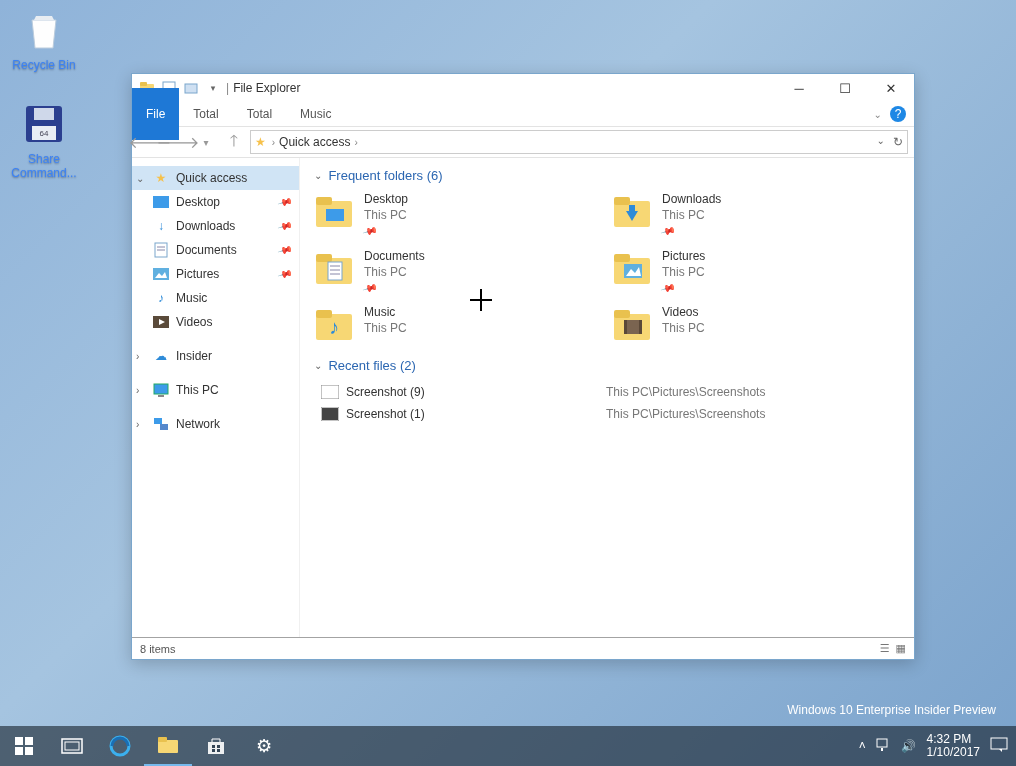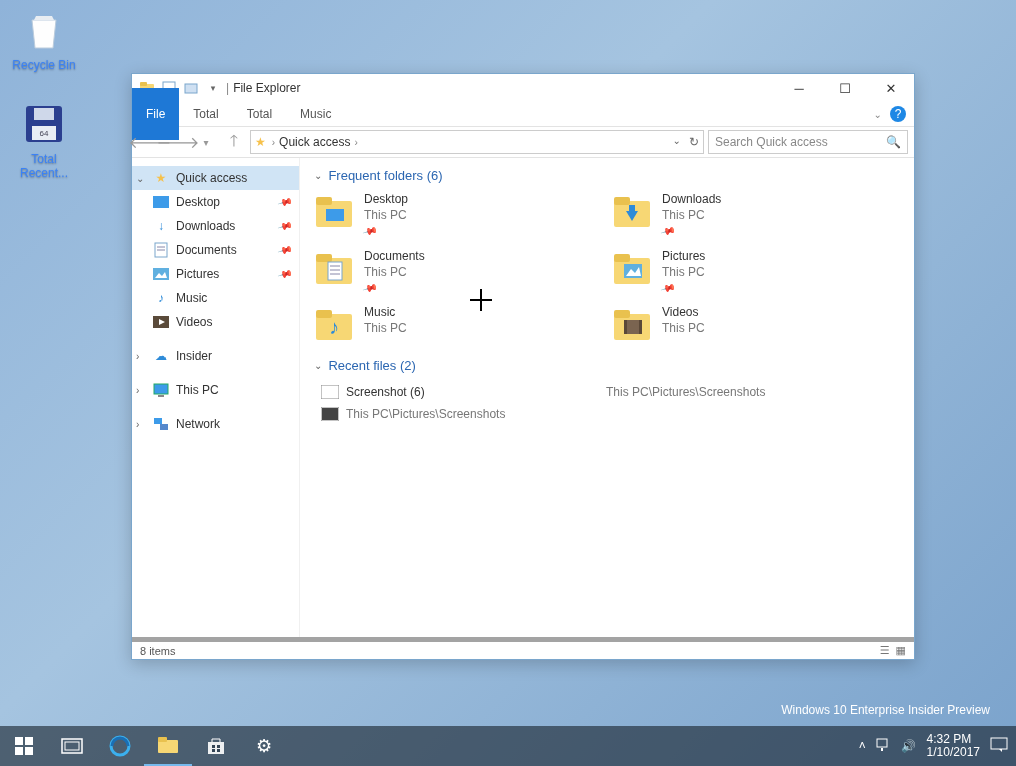--- a/index.html
+++ b/index.html
@@ -1,18 +1,18 @@
 <!DOCTYPE html>
 <html><head>
 <meta charset="utf-8">
 <style>
   * { box-sizing: border-box; margin: 0; padding: 0; font-family: "Segoe UI", Arial, sans-serif; }
   body { width: 1016px; height: 766px; background: linear-gradient(135deg, #8fb3d9 0%, #a5c4e0 40%, #7ba3cc 100%); position: relative; overflow: hidden; }
   .desktop { position: absolute; inset: 0; }
-  .watermark-text-lg { position:absolute; right:26px; bottom:48px; color:#fff; font-size:12px; text-align:right; line-height:1.35;}
+  .watermark-text-lg { position:absolute; right:20px; bottom:48px; color:#fff; font-size:12px; text-align:right; line-height:1.35;}
   
   .dicon { position:absolute; width:76px; text-align:center; color:#3b82f6; font-size:12px; }
   .dicon .glyph { width:48px; height:48px; margin:0 auto 4px; display:flex; align-items:center;justify-content:center;text-decoration:underline; }
   .dicon .lbl { text-shadow:0 1px 2px rgba(0,0,0,0.4); }
   
   .explorer { position:absolute; left:131px; top:73px; width:784px; height:587px; background:#fff; border:1px solid #7aa6cc; box-shadow:0 4px 16px rgba(0,0,0,0.2);}
   .titlebar { height:28px; display:flex; align-items:center; padding-left:6px; font-size:12px; color:#333;}
   .titlebar .sep { margin:0 4px; color:#888;}
   .qat { display:flex; align-items:center; gap:4px;}
   .qat-icon { width:18px; height:18px; display:flex; align-items:center; justify-content:center;}
@@ -43,21 +43,21 @@
   .folders { display:grid; grid-template-columns: repeat(2, 1fr); column-gap:10px; row-gap:8px; margin-bottom:14px;}
   .fitem { display:flex; gap:10px;}
   .fitem .ficon { width:40px;height:40px;display:flex;align-items:center;justify-content:center;}
   .fitem .ftxt { font-size:12px; color:#333; line-height:1.35;}
   .fitem .ftxt .sub { color:#777;}
   .fitem .ftxt .pin { color:#aaa; font-size:10px; transform:rotate(30deg); display:inline-block;}
   .recent-row { display:flex; align-items:center; font-size:12px; color:#333; padding:4px 0;}
   .recent-row .ricon { width:32px; display:flex; justify-content:center;}
   .recent-row .rname { width:260px;}
   .recent-row .rloc { color:#777;}
-  .status { height:22px; border-top:5px solid #a3a3a3; display:flex; align-items:center; padding:0 8px; font-size:11px; color:#555; justify-content:space-between;}
+  .status { height:22px; border-top:1px solid #a3a3a3; display:flex; align-items:center; padding:0 8px; font-size:11px; color:#555; justify-content:space-between;}
   .status .view-ico { display:flex; gap:6px; color:#777;}
   
   .taskbar { position:absolute; left:0; right:0; bottom:0; height:40px; background:rgba(20,30,40,0.6); display:flex; align-items:center; color:#fff;}
   .tb-btn { width:48px; height:40px; display:flex; align-items:center; justify-content:center;}
   .cortana { width:290px; height:32px; background:rgba(255,255,255,0.12); display:flex; align-items:center; padding:0 10px; margin:0 2px; color:#cfd8e2; font-size:13px; gap:10px;}
   .cortana .circle{width:18px;height:18px;border:2px solid #cfd8e2;border-radius:50%;}
   .tray { margin-left:auto; display:flex; align-items:center; gap:10px; padding-right:8px; font-size:12px;}
   .tray .clock { line-height:1.1;}
   .folder-svg{fill:#f7d774;}
   .cursor-cross { position:absolute; pointer-events:none;}
@@ -79,21 +79,21 @@
   </div>
   <div class="dicon" style="left:6px;top:100px">
     <div class="glyph">
       <svg width="44" height="44" viewBox="0 0 44 44">
           <rect x="4" y="4" width="36" height="36" rx="3" fill="#2b3f8f"></rect>
           <rect x="12" y="6" width="20" height="12" fill="#cfd8ea"></rect>
           <rect x="10" y="24" width="24" height="14" fill="#e9edf4"></rect>
           <text x="22" y="34" font-size="8" text-anchor="middle" fill="#445">64</text>
         </svg>
     </div>
-    <div class="lbl">Total Recent...</div>
+    <div class="lbl">Share Command...</div>
   </div>
 
   <div class="watermark-text-lg">
     <span>Windows 10 Enterprise Insider Preview</span><br>
   </div>
 
   <div class="explorer">
     <div class="titlebar">
       <div class="qat">
         <span class="qat-icon">
@@ -140,24 +140,20 @@
       <div class="crumb-box">
         <span style="color:#f6c14b;margin-right:2px">★</span>
         <span class="chev">›</span>
         <span>Quick access</span>
         <span class="chev">›</span>
         <div class="crumb-ctrls">
           <span style="font-size:10px">⌄</span>
           <span style="margin-left:6px">↻</span>
         </div>
       </div>
-      <div class="searchbox">
-        <span>Search Quick access</span>
-        <span style="color:#aaa">🔍</span>
-      </div>
     </div>
     <div class="body">
       <div class="nav">
         <div class="nav-item selected">
           <span class="chev">⌄</span>
           <span class="ni-icon" style="color:#f6c14b">★</span>
           <span>Quick access</span>
         </div>
         <div class="nav-item">
           <span class="ni-icon">
@@ -328,30 +324,31 @@
           <span class="arrow">⌄</span>
           <span>Recent files (2)</span>
         </div>
         <div>
           <div class="recent-row">
             <span class="ricon">
                 <svg width="18" height="14">
                   <rect width="18" height="14" fill="#fff" stroke="#888"></rect>
                 </svg>
               </span>
-            <span class="rname">Screenshot (6)</span>
+            <span class="rname">Screenshot (9)</span>
             <span class="rloc">This PC\Pictures\Screenshots</span>
           </div>
           <div class="recent-row">
             <span class="ricon">
                 <svg width="18" height="14">
                   <rect width="18" height="14" fill="#fff" stroke="#888"></rect>
                   <rect x="1" y="1" width="16" height="12" fill="#444"></rect>
                 </svg>
               </span>
+            <span class="rname">Screenshot (1)</span>
             <span class="rloc">This PC\Pictures\Screenshots</span>
           </div>
         </div>
       </div>
     </div>
     <div class="status">
       <span>8 items</span>
       <span class="view-ico">
         <span>☰</span>
         <span>▦</span>

